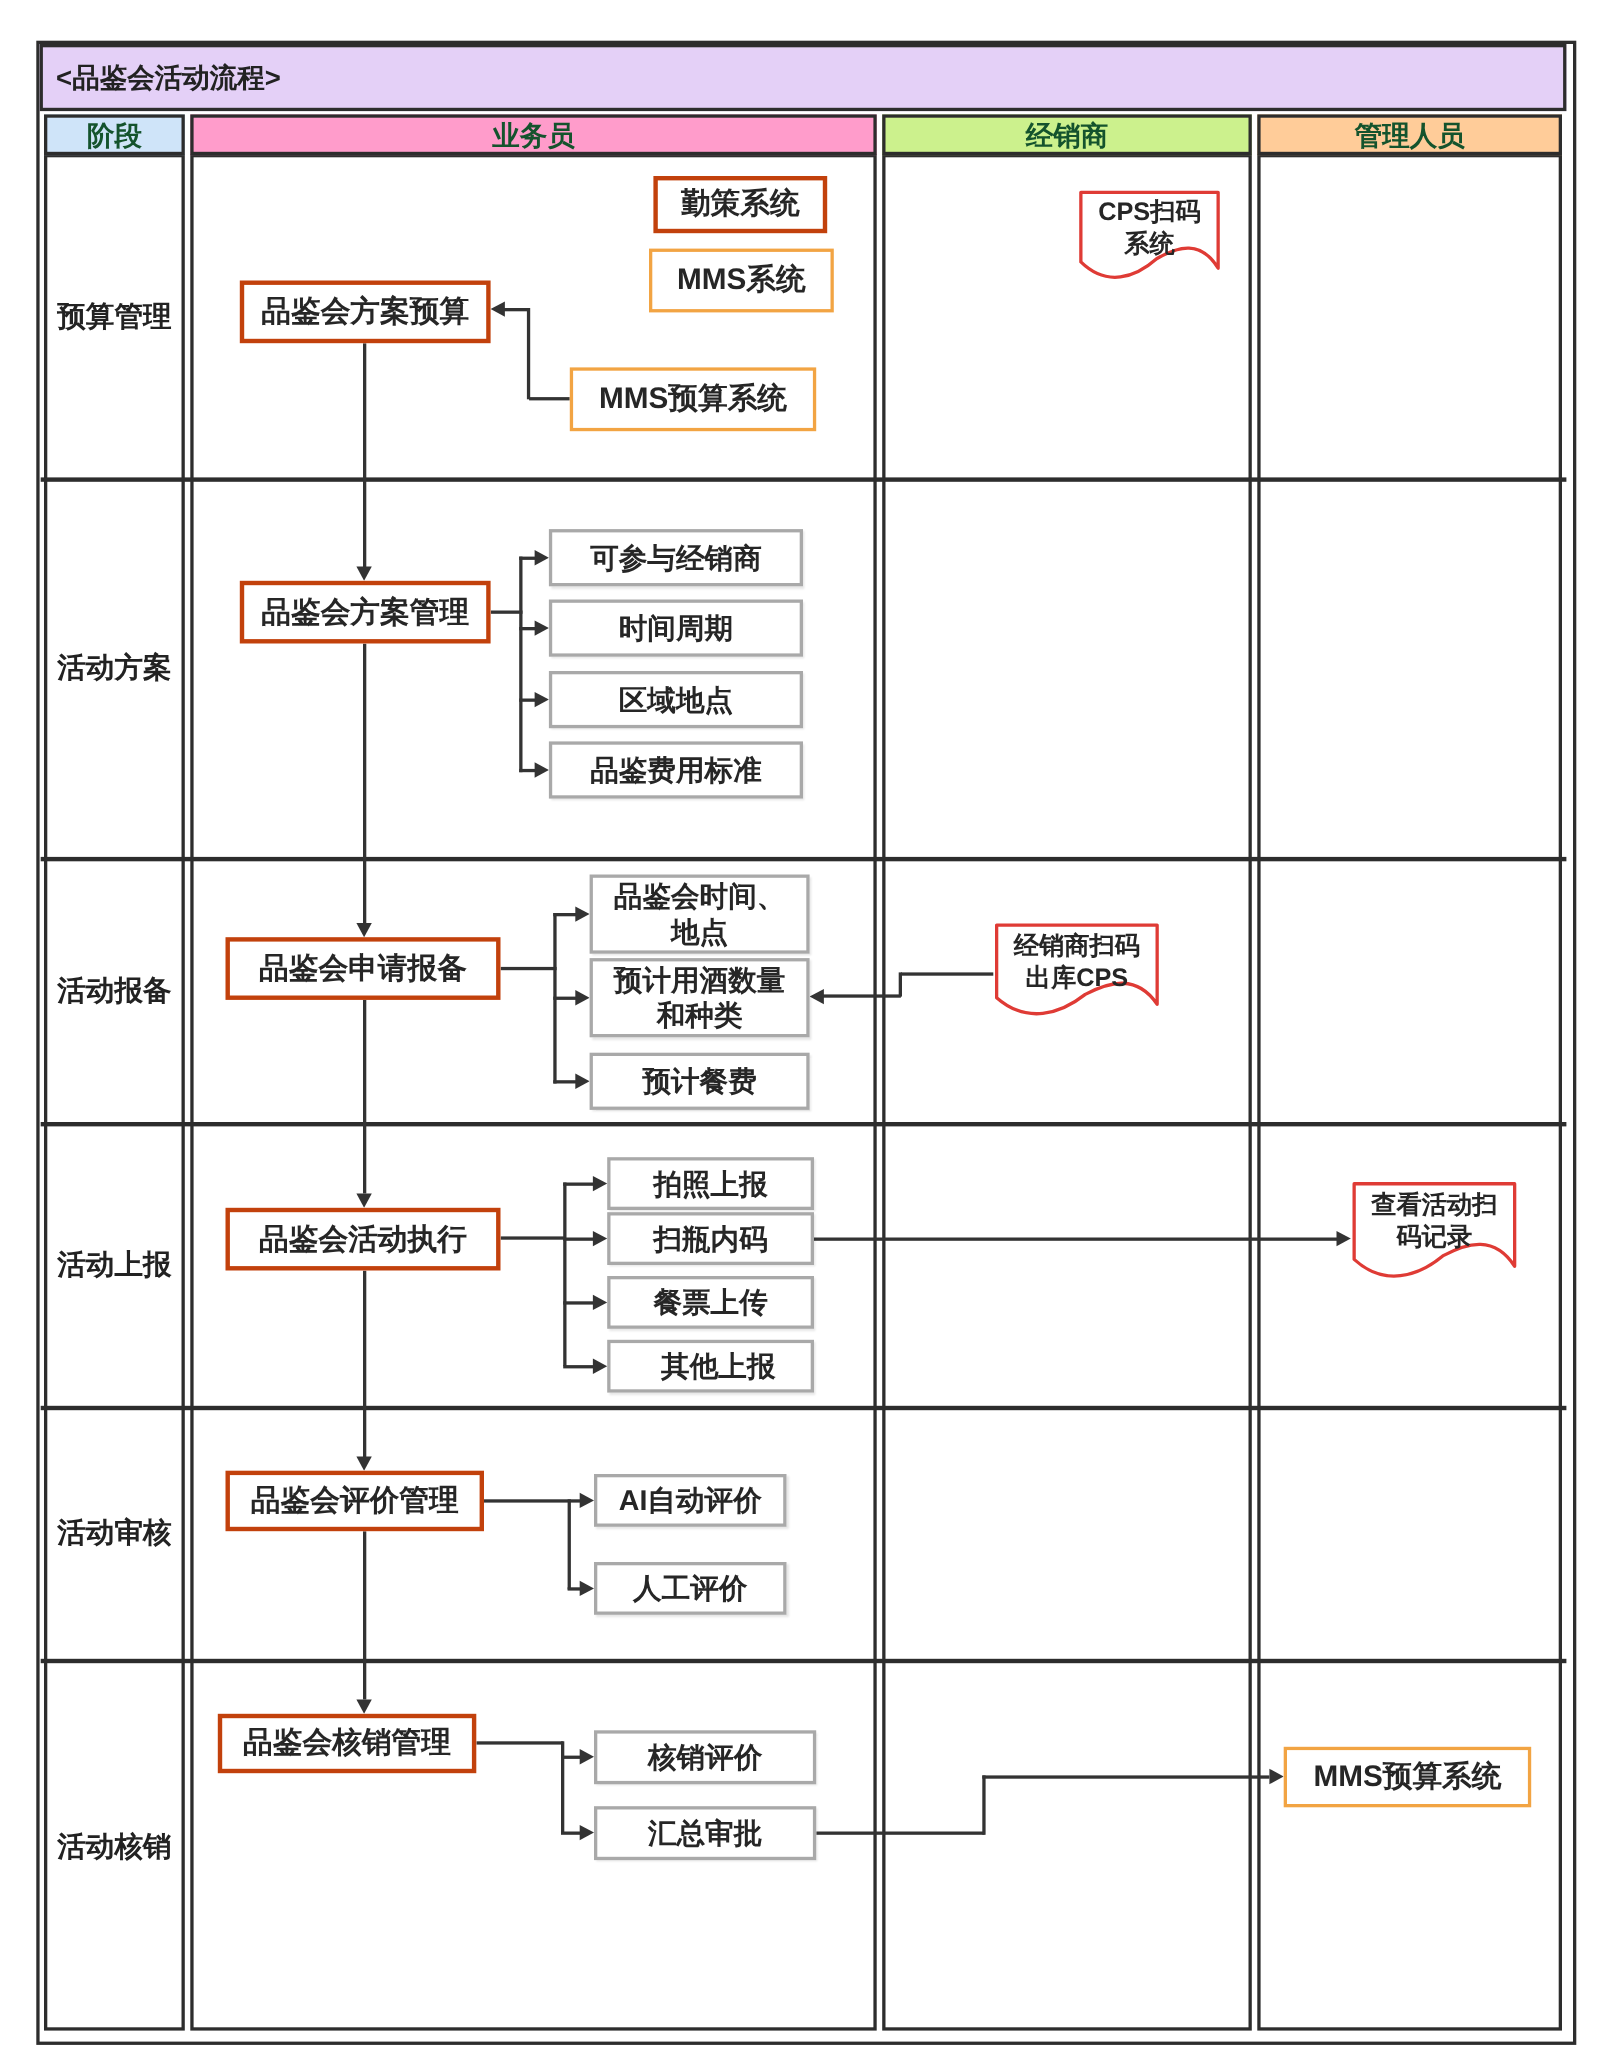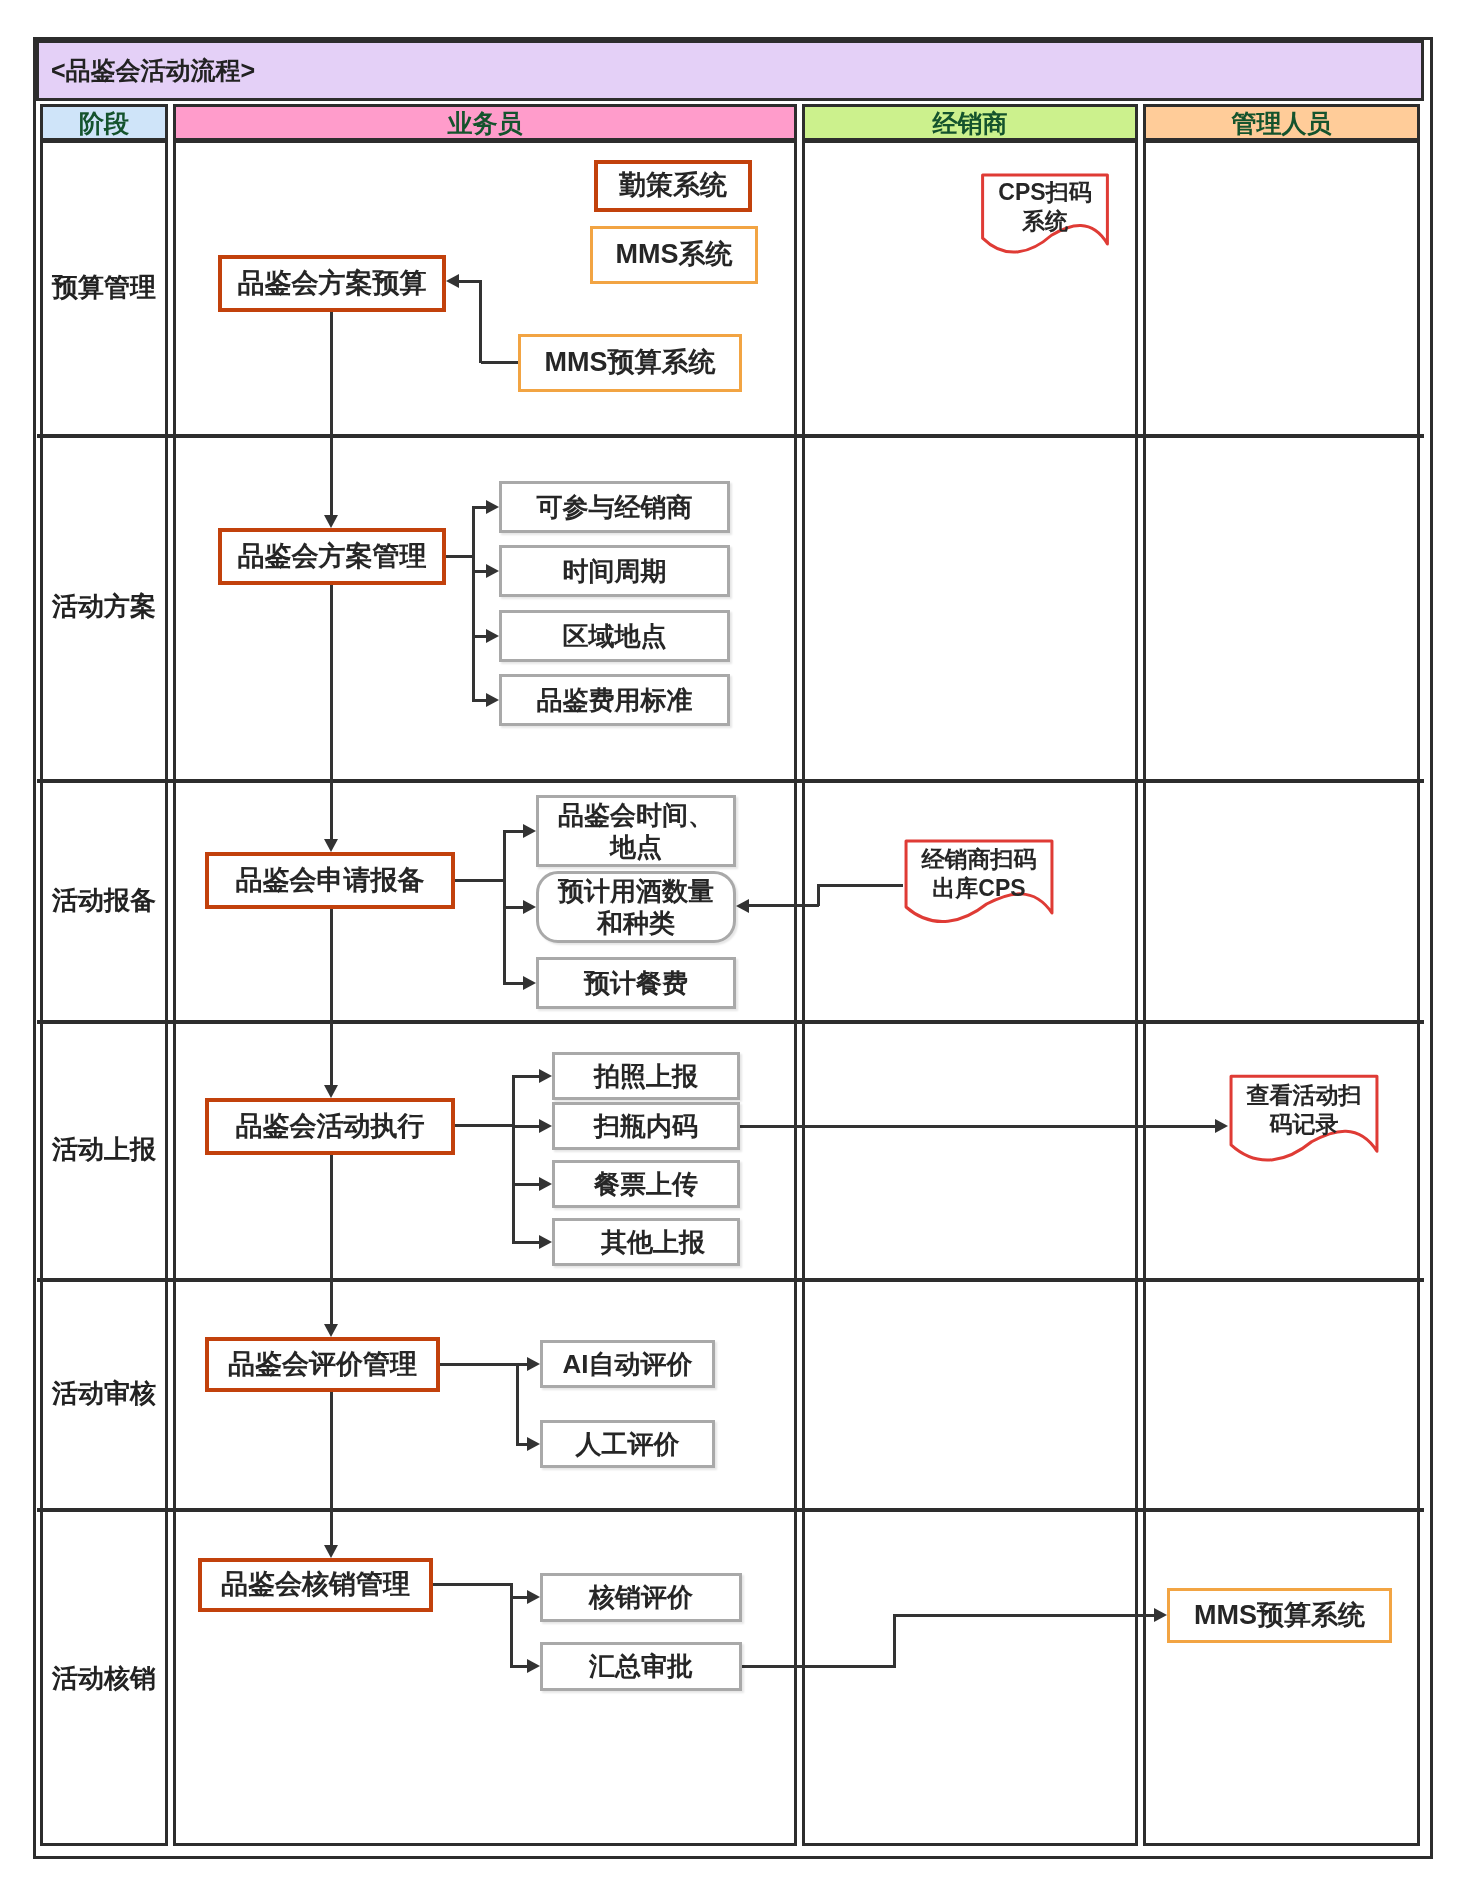--- a/index.html
+++ b/index.html
@@ -117,21 +117,21 @@
   <div class="vl" style="left:330px;top:585px;height:255px;"></div>
   <div class="arr arr-d" style="left:324px;top:839px;"></div>
 
   <div class="box green" style="left:205px;top:852px;width:250px;height:57px;">品鉴会申请报备</div>
   <div class="box gray" style="left:536px;top:795px;width:200px;height:72px;">
     <div>
       <div>品鉴会时间、</div>
       <div>地点</div>
     </div>
   </div>
-  <div class="box gray" style="left:536px;top:871px;width:200px;height:72px;border-radius:22px;">
+  <div class="box gray" style="left:536px;top:871px;width:200px;height:72px;">
     <div>
       <div>预计用酒数量</div>
       <div>和种类</div>
     </div>
   </div>
   <div class="box gray" style="left:536px;top:957px;width:200px;height:52px;">预计餐费</div>
 
   <div class="hl" style="left:455px;top:879px;width:51px;"></div>
   <div class="vl" style="left:503px;top:830px;height:155px;"></div>
   <div class="hl" style="left:503px;top:830px;width:22px;"></div>

